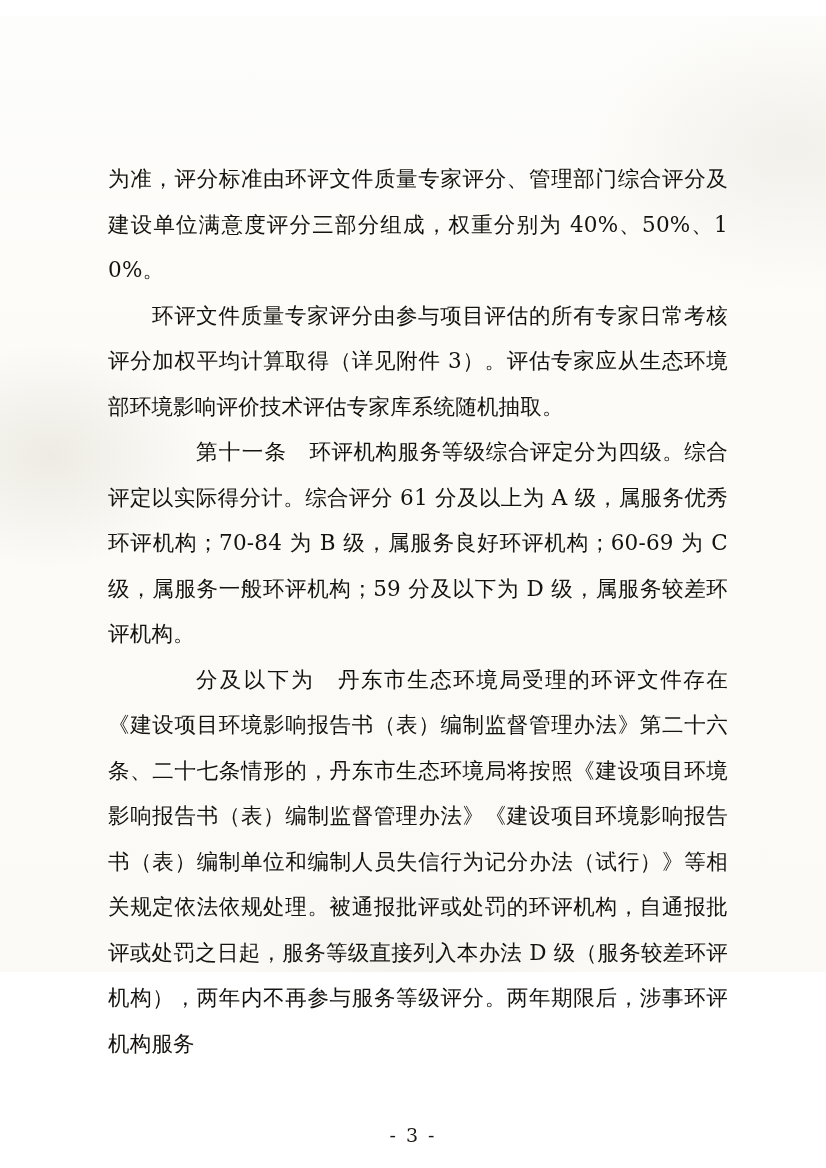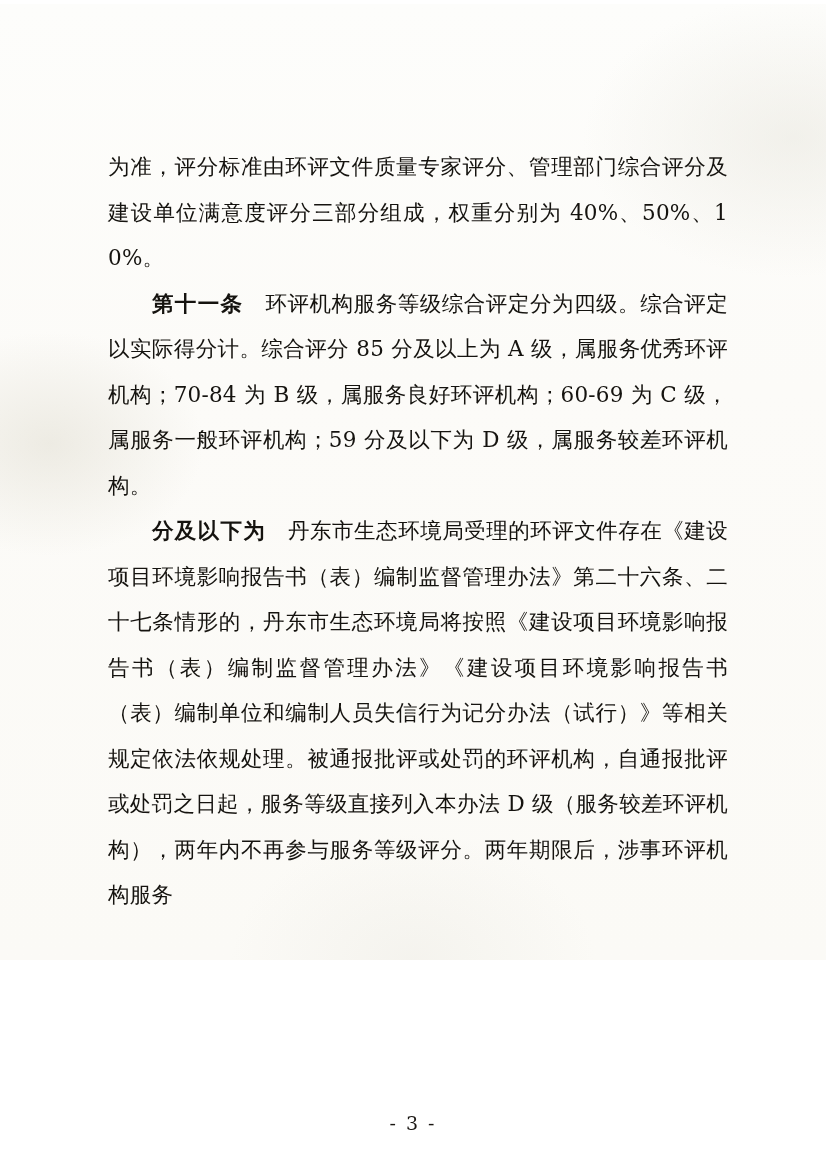--- a/index.html
+++ b/index.html
@@ -10,21 +10,21 @@
     width: 826px;
     height: 1168px;
     background: #ffffff;
     font-family: "DejaVu Serif", "Liberation Serif", serif;
     position: relative;
     overflow: hidden;
   }
   .page {
     position: absolute;
     left: 0;
-    top: 4px;
+    top: 16px;
     width: 826px;
     height: 956px;
     background: #fefefd;
   }
   
   .paper-tint {
     position: absolute;
     inset: 0;
     background:
       radial-gradient(ellipse 220px 160px at 6% 46%, rgba(225,222,210,0.55), rgba(255,255,255,0) 70%),
@@ -48,22 +48,23 @@
   .para {
     margin: 0;
     text-indent: 0;
     white-space: pre-wrap;
     word-break: break-all;
   }
   .para.indent {
     text-indent: 44px;
   }
   .para .lead {
-    font-weight: bold;
+    font-weight: normal;
     letter-spacing: 1px;
+    margin-left: 44px;
   }
   .footer {
     position: absolute;
     left: 0;
     top: 1108px;
     width: 826px;
     text-align: center;
     font-size: 19px;
     color: #1a1713;
     font-family: "DejaVu Serif", "Liberation Serif", serif;
@@ -73,20 +74,21 @@
   }
 </style>
 </head>
 <body>
 
 <div class="page">
   <div class="paper-tint"></div>
 
   <div class="body-text">
     <p class="para"><span>为准，评分标准由环评文件质量专家评分、管理部门综合评分及建设单位满意度评分三部分组成，权重分别为 40%、50%、10%。</span></p>
-    <p class="para indent"><span class="lead">第十一条</span><span>　环评机构服务等级综合评定分为四级。综合评定以实际得分计。综合评分 85 分及以上为 A 级，属服务优秀环评机构；70-84 为 B 级，属服务良好环评机构；60-69 为 C 级，属服务一般环评机构；59 分及以下为 D 级，属服务较差环评机构。</span></p>
+    <p class="para indent"><span>环评文件质量专家评分由参与项目评估的所有专家日常考核评分加权平均计算取得（详见附件 3）。评估专家应从生态环境部环境影响评价技术评估专家库系统随机抽取。</span></p>
+    <p class="para indent"><span class="lead">第十一条</span><span>　环评机构服务等级综合评定分为四级。综合评定以实际得分计。综合评分 61 分及以上为 A 级，属服务优秀环评机构；70-84 为 B 级，属服务良好环评机构；60-69 为 C 级，属服务一般环评机构；59 分及以下为 D 级，属服务较差环评机构。</span></p>
     <p class="para indent"><span class="lead">分及以下为</span><span>　丹东市生态环境局受理的环评文件存在《建设项目环境影响报告书（表）编制监督管理办法》第二十六条、二十七条情形的，丹东市生态环境局将按照《建设项目环境影响报告书（表）编制监督管理办法》《建设项目环境影响报告书（表）编制单位和编制人员失信行为记分办法（试行）》等相关规定依法依规处理。被通报批评或处罚的环评机构，自通报批评或处罚之日起，服务等级直接列入本办法 D 级（服务较差环评机构），两年内不再参与服务等级评分。两年期限后，涉事环评机构服务</span></p>
   </div>
 
   <div class="footer">
     <span class="page-number">- 3 -</span>
   </div>
 </div>
 
 </body></html>

